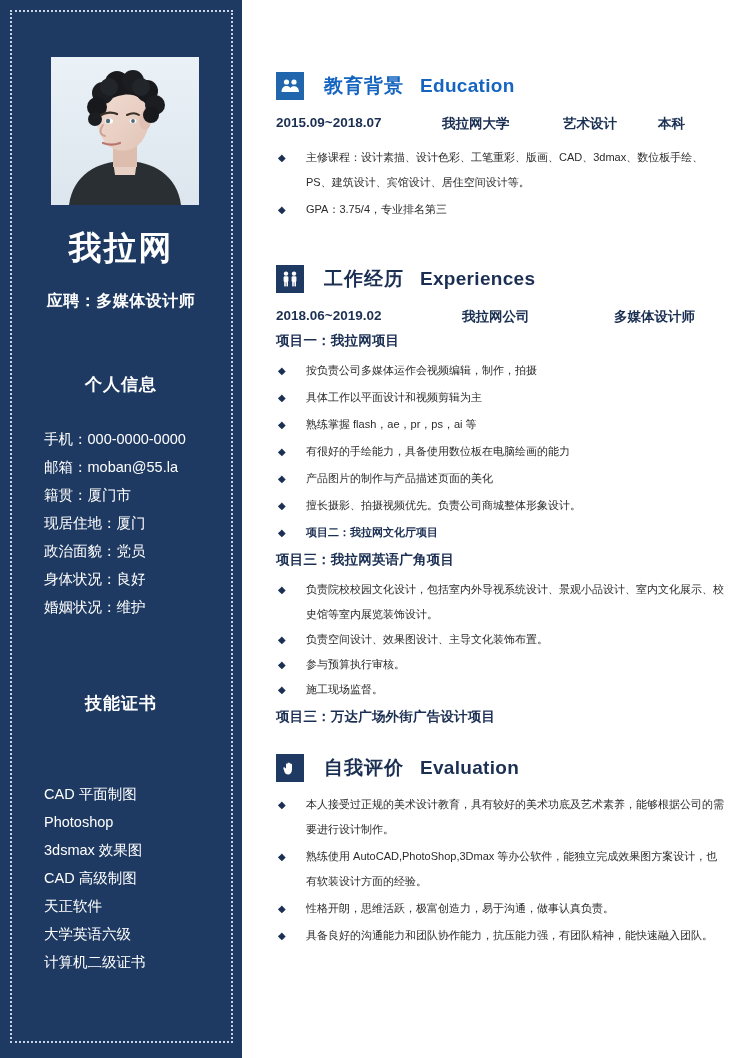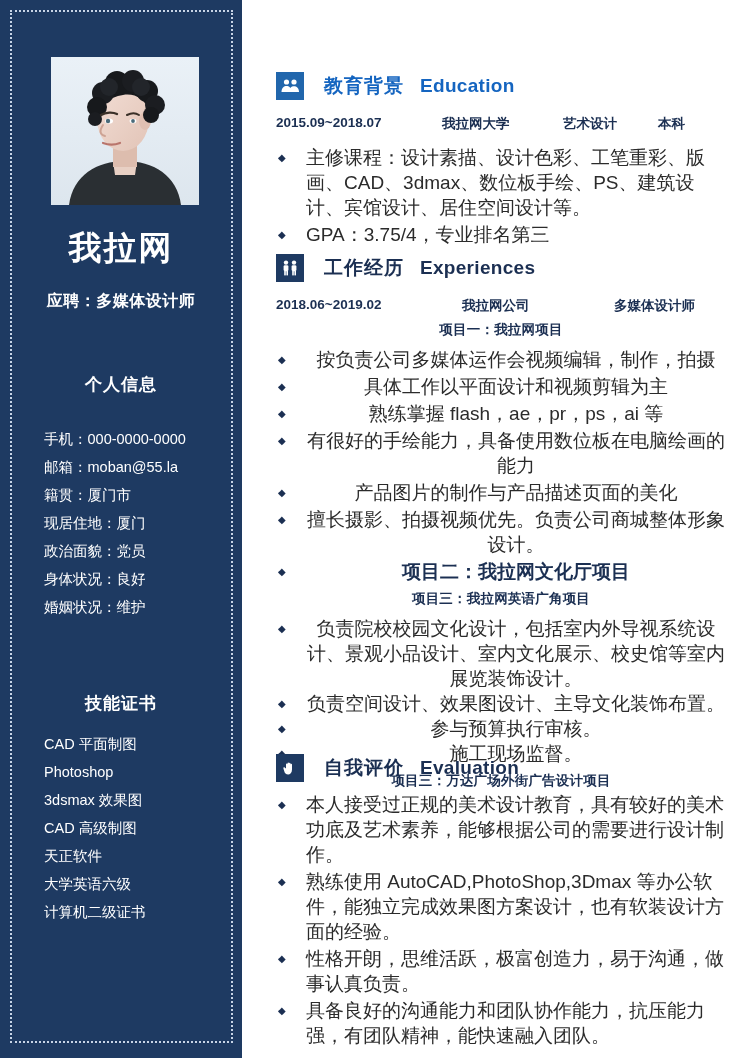--- a/index.html
+++ b/index.html
@@ -92,41 +92,41 @@
 
   .side-list {
     position: absolute;
     left: 44px;
     width: 190px;
     margin: 0;
     padding: 0;
     list-style: none;
   }
   .side-list.info { top: 425px; }
-  .side-list.skills { top: 730px; }
+  .side-list.skills { top: 780px; }
   .side-list li {
     color: #ffffff;
     font-size: 14.5px;
     line-height: 28px;
     white-space: nowrap;
   }
 
   
   .main {
     position: absolute;
     left: 242px;
     top: 0;
     width: 424px;
     height: 1058px;
     background: #ffffff;
   }
 
   .section { position: absolute; left: 34px; width: 450px; }
   .section.education  { top: 70px; }
-  .section.experience { top: 252px; text-align: center; }
+  .section.experience { top: 263px; }
   .section.evaluation { top: 752px; }
 
   .sec-head {
     display: flex;
     align-items: center;
     height: 32px;
   }
   .sec-icon {
     width: 28px;
     height: 28px;
@@ -179,21 +179,21 @@
   .project-line.tight { margin-top: 2px; }
 
   .bullets {
     margin: 8px 0 0 0;
     padding: 0;
     list-style: none;
   }
   .bullets li {
     position: relative;
     padding-left: 30px;
-    font-size: 19px;
+    font-size: 11px;
     line-height: 25px;
     color: #2b2b2b;
     margin-bottom: 2px;
   }
   .bullets li::before {
     content: "\25C6";
     position: absolute;
     left: 2px;
     top: 0;
     font-size: 10px;

